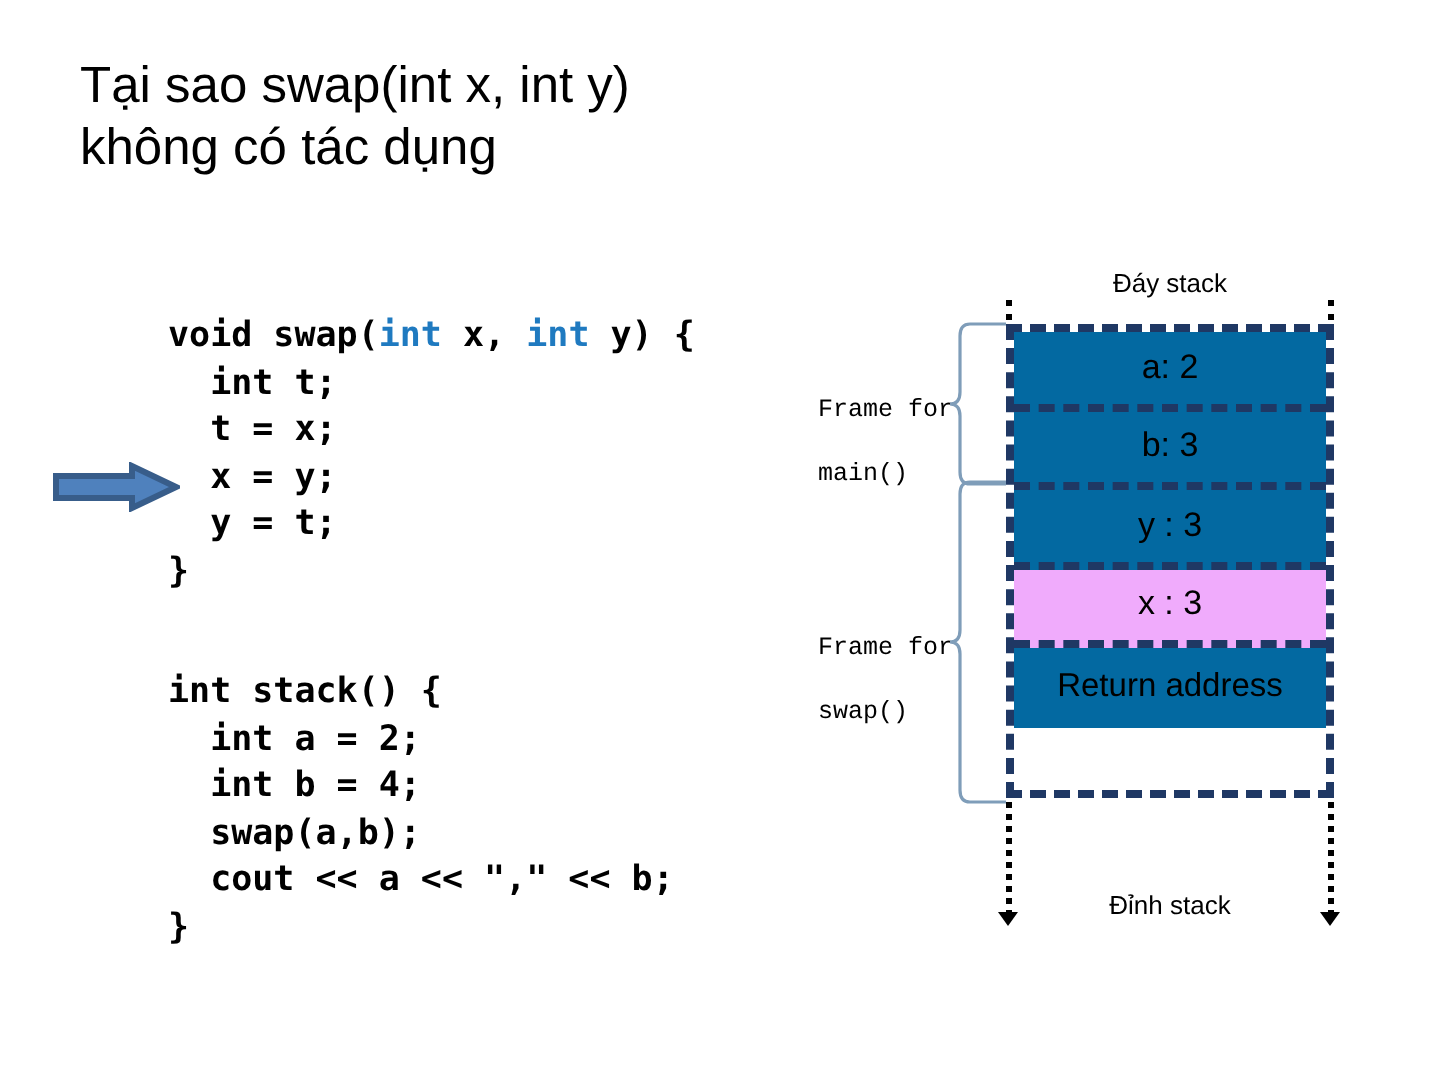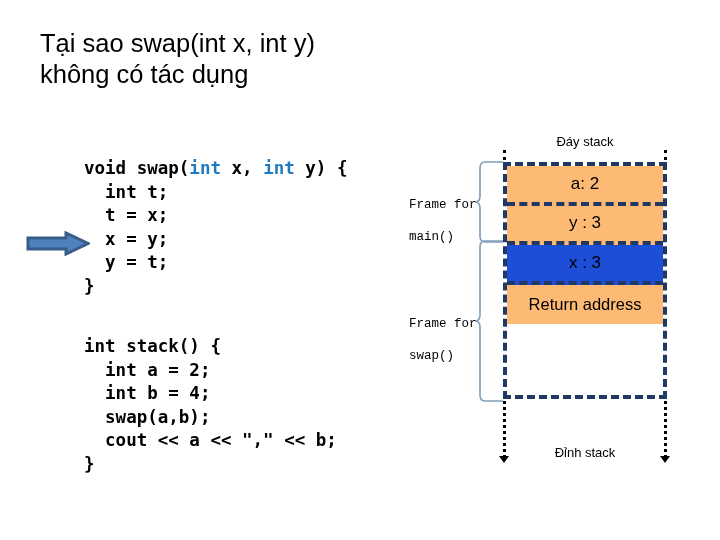--- a/index.html
+++ b/index.html
@@ -86,30 +86,30 @@
     width: 164px;
     height: 237px;
     border: 4px dashed #1f3864;
     box-sizing: border-box;
   }
   .stack-row {
     position: relative;
     height: 39.5px;
     box-sizing: border-box;
     border-bottom: 4px dashed #1f3864;
-    background: #fdba74;
+    background: #0369a1;
     display: flex;
     align-items: center;
     justify-content: center;
     font-size: 17px;
     color: #000000;
     white-space: nowrap;
   }
   .stack-row:last-child { border-bottom: none; }
-  .stack-row.peach { background: #1d4ed8; }
+  .stack-row.peach { background: #f0abfc; }
   .stack-row.small { font-size: 16.5px; }
 
   
   .rail {
     position: absolute;
     width: 0px;
     border-left: 3px dotted #000000;
   }
   #rail-tl { left: 503px; top: 150px; height: 16px; }
   #rail-tr { left: 664px; top: 150px; height: 16px; }
@@ -195,20 +195,23 @@
 
 <div class="stack-caption" id="caption-top">Đáy stack</div>
 <div class="stack-caption" id="caption-bottom">Đỉnh stack</div>
 
 <div id="stack-wrap">
   <div id="stack-table">
       <div class="stack-row">
         <span>a: 2</span>
       </div>
       <div class="stack-row">
+        <span>b: 3</span>
+      </div>
+      <div class="stack-row">
         <span>y : 3</span>
       </div>
       <div class="stack-row peach">
         <span>x : 3</span>
       </div>
       <div class="stack-row small">
         <span>Return address</span>
       </div>
     </div>
 </div>

